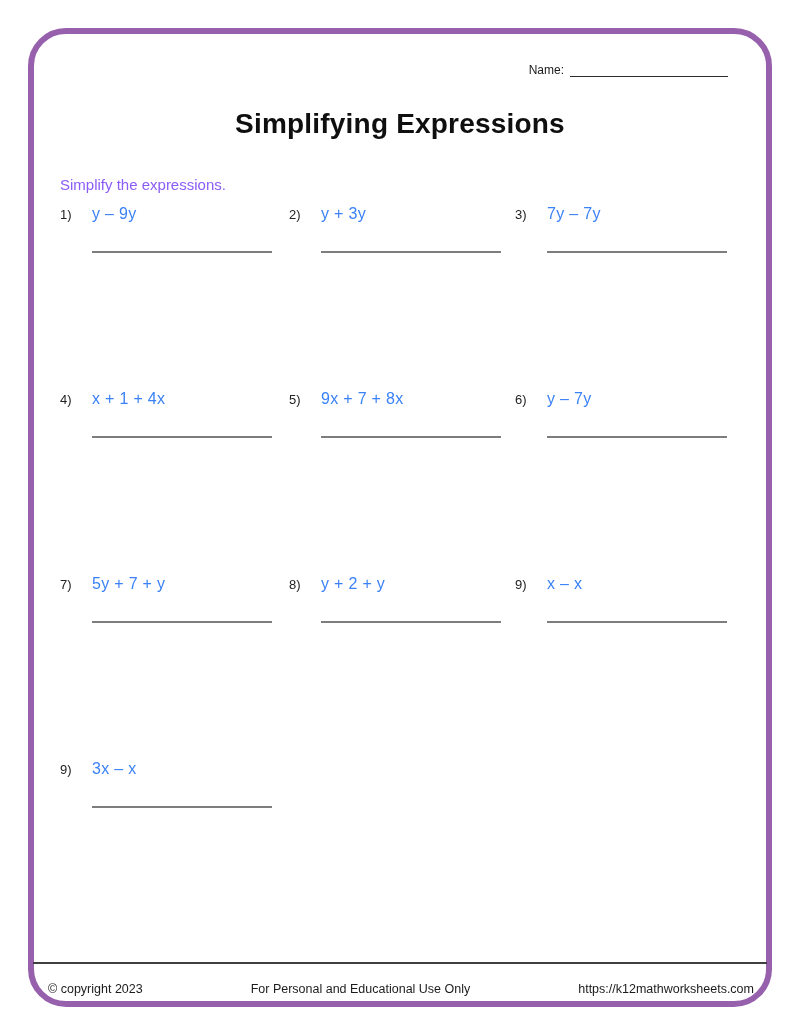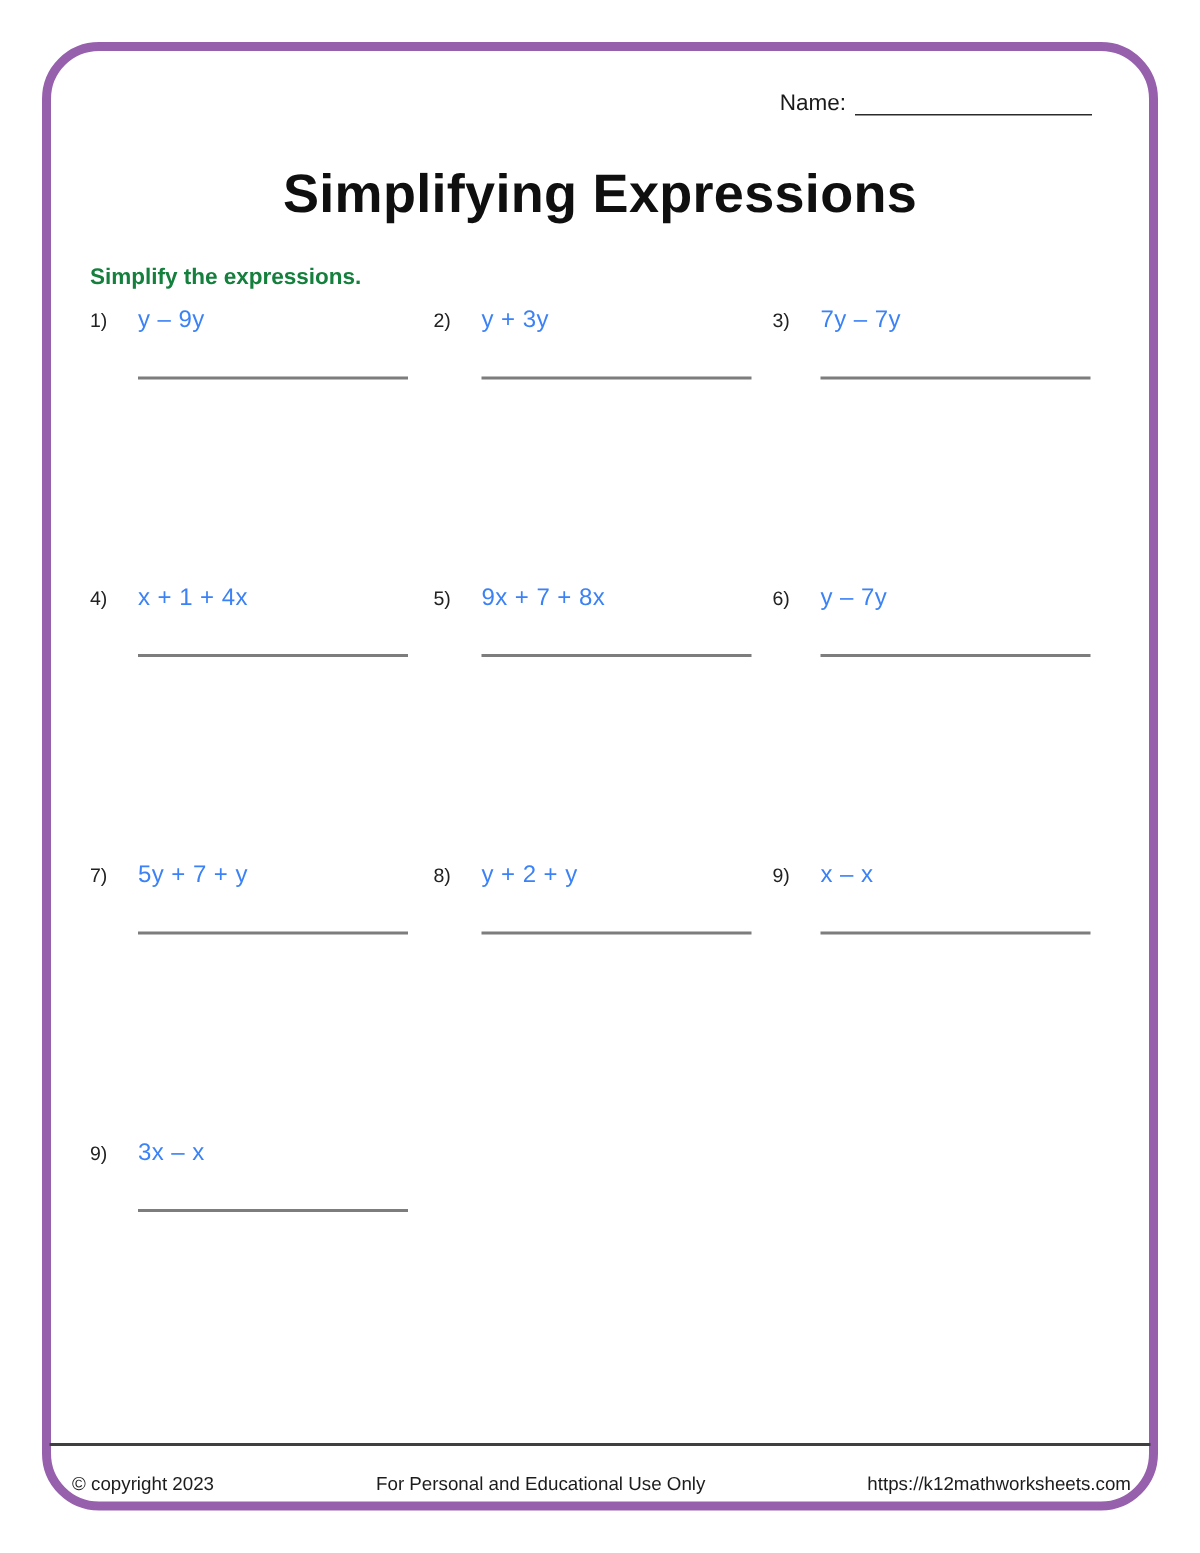--- a/index.html
+++ b/index.html
@@ -15,43 +15,42 @@
     position: absolute;
     left: 28px; top: 28px; right: 28px; bottom: 28px;
     border: 6px solid #9760ad;
     border-radius: 38px;
     pointer-events: none;
   }
   .name-row {
     position: absolute;
     top: 60px; right: 72px;
     display: flex; align-items: flex-end;
-    font-size: 15px; color: #1a1a1a;
+    font-size: 12px; color: #1a1a1a;
   }
   .name-line {
     display: inline-block;
     width: 158px; height: 17px;
     border-bottom: 1.6px solid #2b2b2b;
     margin-left: 6px;
   }
   .title {
     position: absolute;
     top: 108px; left: 0; right: 0;
     text-align: center;
-    font-size: 36px;
+    font-size: 28px;
     font-weight: bold;
     color: #0f0f0f;
     letter-spacing: 0.2px;
   }
   .instruction {
     position: absolute;
     top: 176px; left: 60px;
     font-size: 15px;
-    color: #15803d;
-    font-weight: bold;
+    color: #8b5cf6;
   }
   .problems-grid {
     position: absolute;
     top: 205px; left: 60px;
     width: 690px;
     display: grid;
     grid-template-columns: 229px 226px 235px;
     grid-auto-rows: 185px;
   }
   .problem-cell { }

